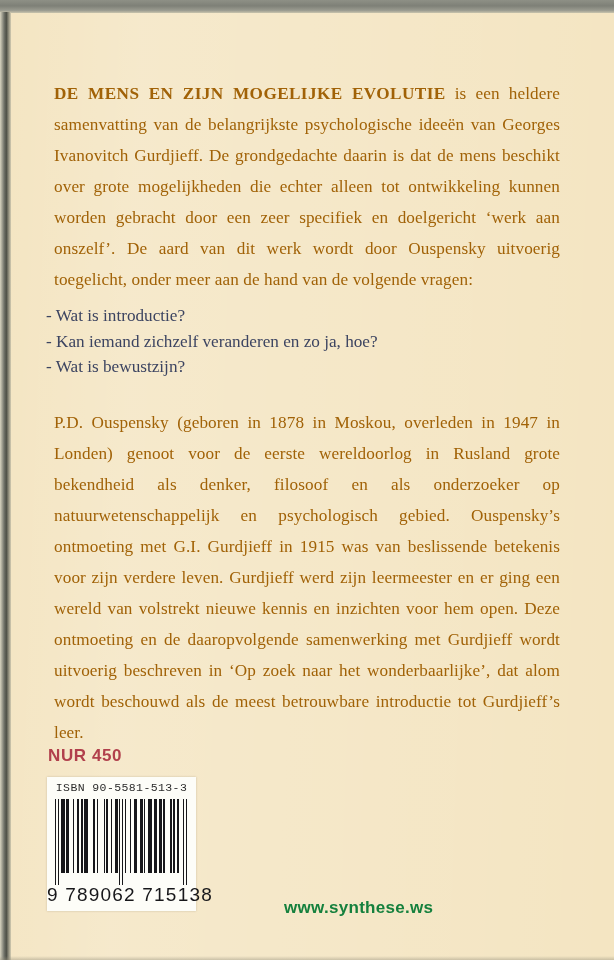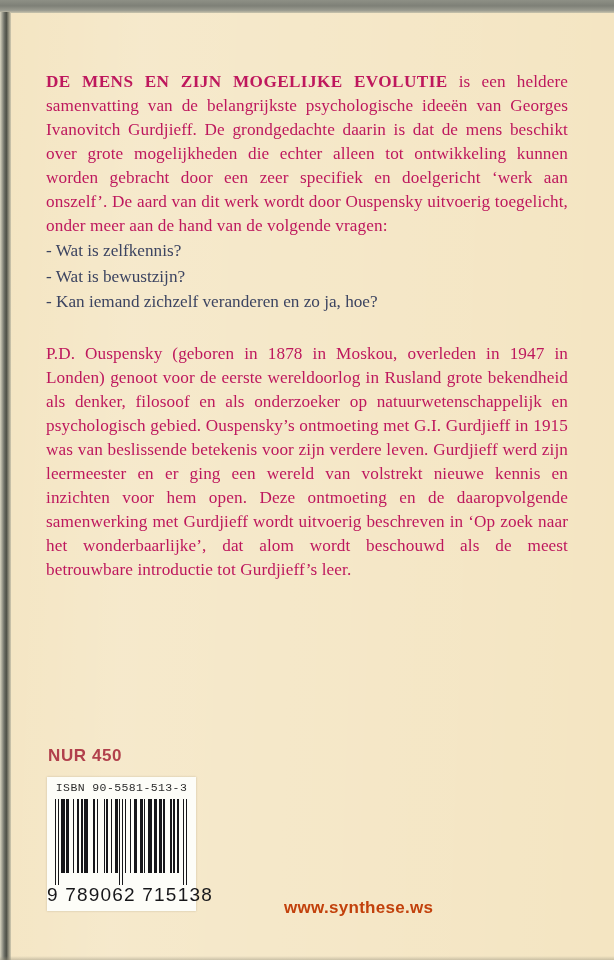--- a/index.html
+++ b/index.html
@@ -51,26 +51,26 @@
   }
 
   .content {
     position: absolute;
     left: 46px;
     top: 70px;
     width: 522px;
   }
 
   .blurb {
-    color: #be185d;
+    color: #a16207;
     font-size: 17.2px;
-    line-height: 24px;
+    line-height: 31px;
     text-align: justify;
     text-justify: inter-word;
-    margin: 0;
+    margin: 8px;
     letter-spacing: 0.1px;
   }
   .blurb.second {
     margin-top: 27px;
   }
   .blurb .lead {
     font-weight: bold;
     letter-spacing: 0.4px;
   }
   .qlist {
@@ -148,41 +148,41 @@
   }
 
   .website {
     position: absolute;
     left: 284px;
     top: 898px;
     font-family: "Liberation Sans", sans-serif;
     font-weight: bold;
     font-size: 17px;
     letter-spacing: 0.3px;
-    color: #c2410c;
+    color: #15803d;
   }
 </style>
 </head>
 <body>
 
 <div class="cover">
 
   <div class="paper-sheen"></div>
   <div class="edge-top"></div>
   <div class="edge-left"></div>
   <div class="edge-bottom"></div>
 
   <div class="content">
 
     <p class="blurb first"><span class="lead">DE MENS EN ZIJN MOGELIJKE EVOLUTIE</span><span> is een heldere samenvatting van de belangrijkste psychologische ideeën van Georges Ivanovitch Gurdjieff. De grondgedachte daarin is dat de mens beschikt over grote mogelijkheden die echter alleen tot ontwikkeling kunnen worden gebracht door een zeer specifiek en doelgericht ‘werk aan onszelf’. De aard van dit werk wordt door Ouspensky uitvoerig toegelicht, onder meer aan de hand van de volgende vragen:</span></p>
 
     <ul class="qlist">
-      <li>- Wat is zelfkennis?</li>
+      <li>- Wat is introductie?</li>
+      <li>- Kan iemand zichzelf veranderen en zo ja, hoe?</li>
       <li>- Wat is bewustzijn?</li>
-      <li>- Kan iemand zichzelf veranderen en zo ja, hoe?</li>
     </ul>
 
     <p class="blurb second">P.D. Ouspensky (geboren in 1878 in Moskou, overleden in 1947 in Londen) genoot voor de eerste wereldoorlog in Rusland grote bekendheid als denker, filosoof en als onderzoeker op natuurwetenschappelijk en psychologisch gebied. Ouspensky’s ontmoeting met G.I. Gurdjieff in 1915 was van beslissende betekenis voor zijn verdere leven. Gurdjieff werd zijn leermeester en er ging een wereld van volstrekt nieuwe kennis en inzichten voor hem open. Deze ontmoeting en de daaropvolgende samenwerking met Gurdjieff wordt uitvoerig beschreven in ‘Op zoek naar het wonderbaarlijke’, dat alom wordt beschouwd als de meest betrouwbare introductie tot Gurdjieff’s leer.</p>
   </div>
 
   <div class="nur">NUR 450</div>
 
   <div class="barcode-box">
     <div class="isbn-text">ISBN 90-5581-513-3</div>
     <div class="bars" id="bars">

